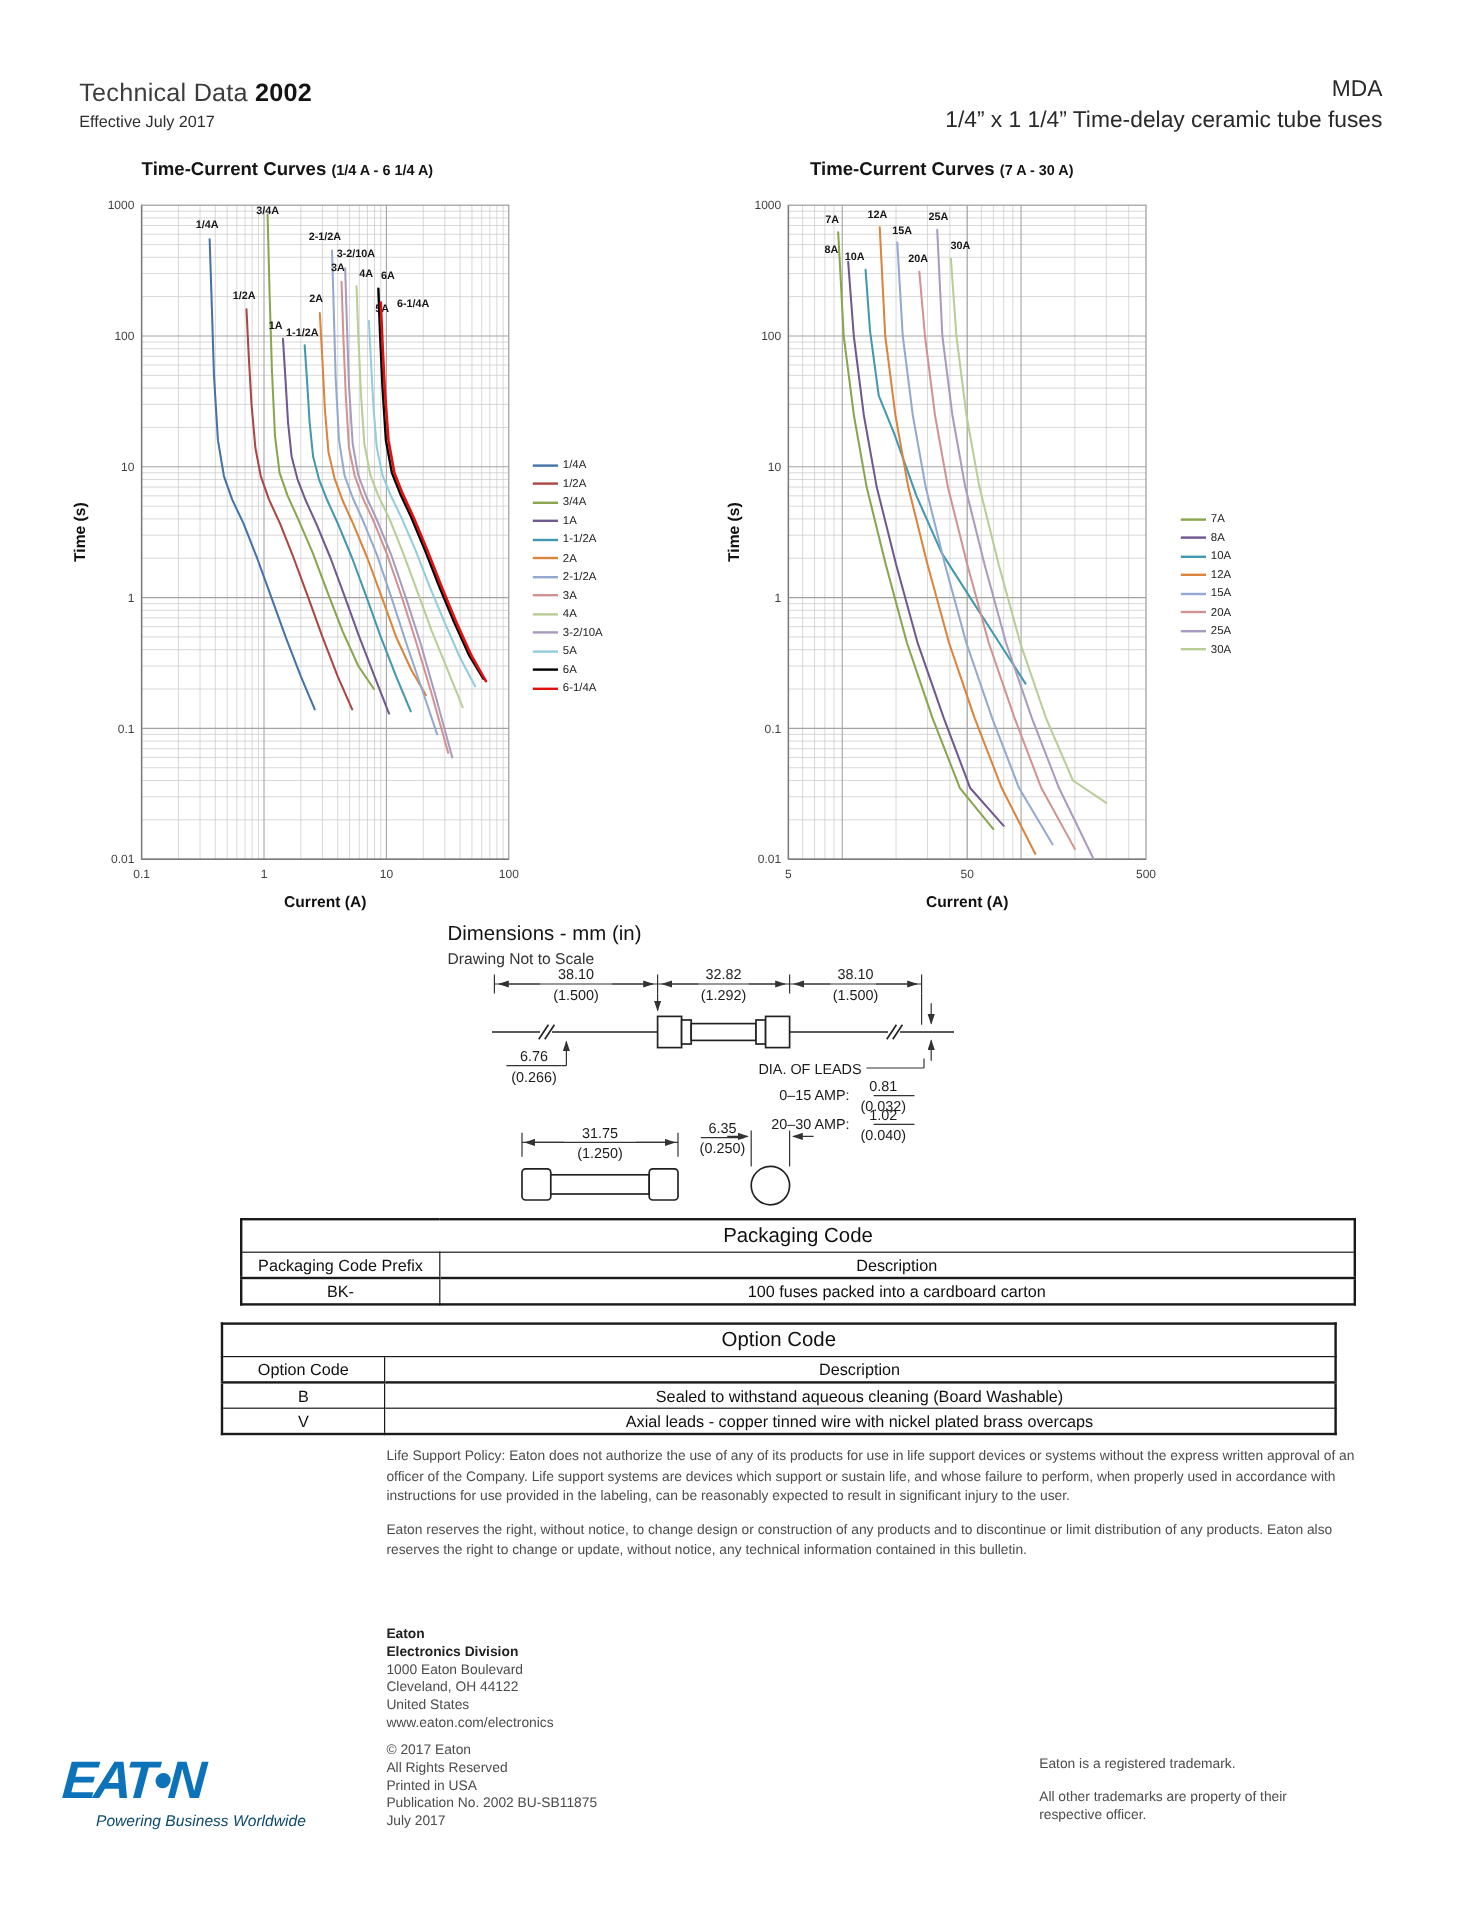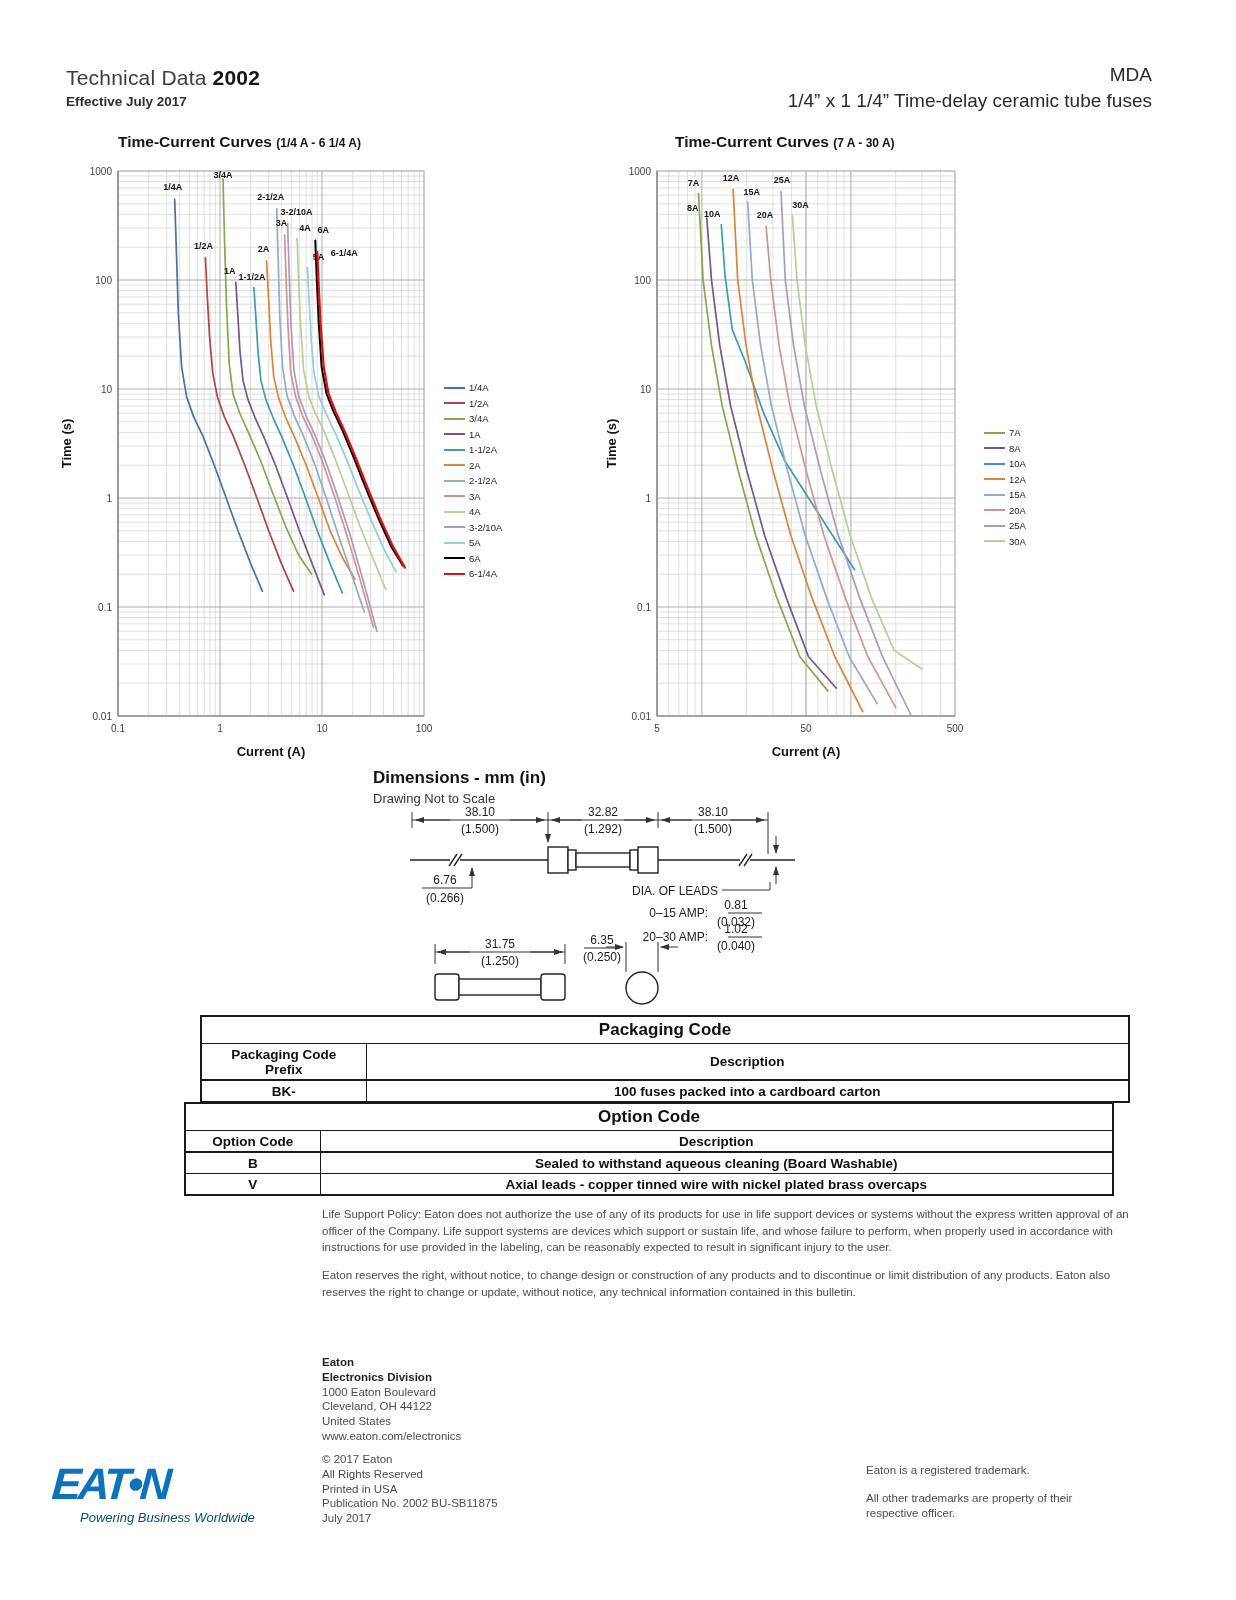--- a/index.html
+++ b/index.html
@@ -4,47 +4,47 @@
 <style>
   *{margin:0;padding:0;box-sizing:border-box}
   html,body{background:#9a9a9a}
   .page{position:relative;width:1236px;height:1600px;background:#ffffff;margin:0 auto;
         font-family:"Liberation Sans",sans-serif;color:#222;overflow:hidden}
   .abs{position:absolute}
 
   
   .hdr-title{font-size:21px;color:#3c3c3c;letter-spacing:.2px}
   .hdr-title b{color:#141414}
-  .hdr-eff{font-size:13.5px;font-weight:700;color:#2e2e2e;margin-top:4px}
+  .hdr-eff{font-size:13.5px;font-weight:400;color:#2e2e2e;margin-top:4px}
   .hdr-right{text-align:right;font-size:19px;color:#2a2a2a;line-height:26px}
 
   
   .ch-title{font-weight:700;color:#141414;font-size:15.5px}
   .ch-title .rng{font-size:12px}
 
   
   .tick{font-family:"Liberation Sans",sans-serif;font-size:10px;fill:#3f3f3f}
   .clb{font-family:"Liberation Sans",sans-serif;font-size:9px;font-weight:700;fill:#161616}
   .ax{font-family:"Liberation Sans",sans-serif;font-size:13px;font-weight:700;fill:#111}
   .dimtxt{font-family:"Liberation Sans",sans-serif;font-size:12px;fill:#1c1c1c}
 
   
   .legend{display:flex;flex-direction:column}
   .lg-row{display:flex;align-items:center;height:15.5px}
   .lg-line{display:inline-block;width:21px;height:2px;margin-right:4px}
   .lg-label{font-size:9.5px;color:#222}
 
   
-  .dim-h{font-size:17px;font-weight:700;color:#141414}
+  .dim-h{font-size:17px;font-weight:400;color:#141414}
   .dim-n{font-size:13px;color:#333;margin-top:3px}
 
   
   table.spec{border-collapse:collapse;width:930px;table-layout:fixed;color:#101010;
              border:2px solid #1a1a1a;font-size:13.5px}
-  table.spec th,table.spec td{font-weight:700;padding:2.5px 10px;border-bottom:1px solid #1a1a1a}
+  table.spec th,table.spec td{font-weight:400;padding:2.5px 10px;border-bottom:1px solid #1a1a1a}
   table.spec .ttl{font-size:17px;text-align:center;padding:3px;border-bottom:1px solid #1a1a1a}
   table.spec tr.colhead th{border-bottom:2px solid #1a1a1a}
   table.spec .cc{text-align:center;border-right:1px solid #1a1a1a}
   table.spec .cd{text-align:center}
 
   
   .legal{width:812px;font-size:11.5px;line-height:1.45;color:#4c4c4c}
   .legal p + p{margin-top:11px}
   .addr{font-size:11.5px;line-height:14.8px;color:#4c4c4c}
   .addr .b{font-weight:700;color:#222}

